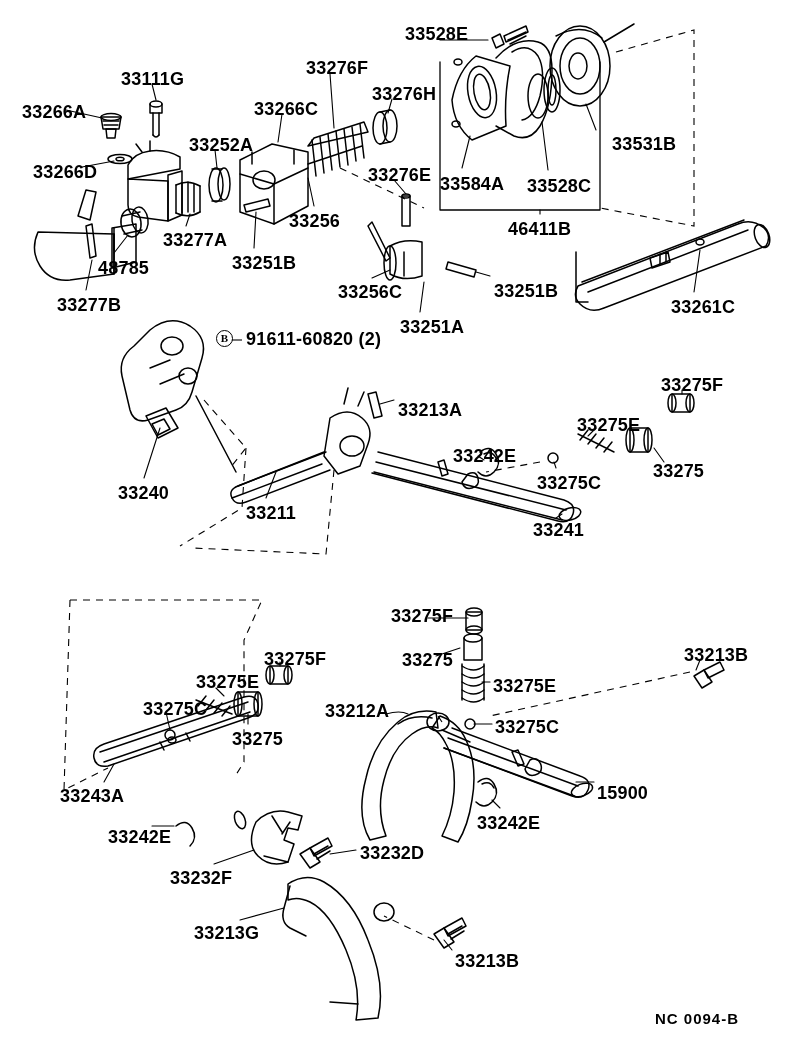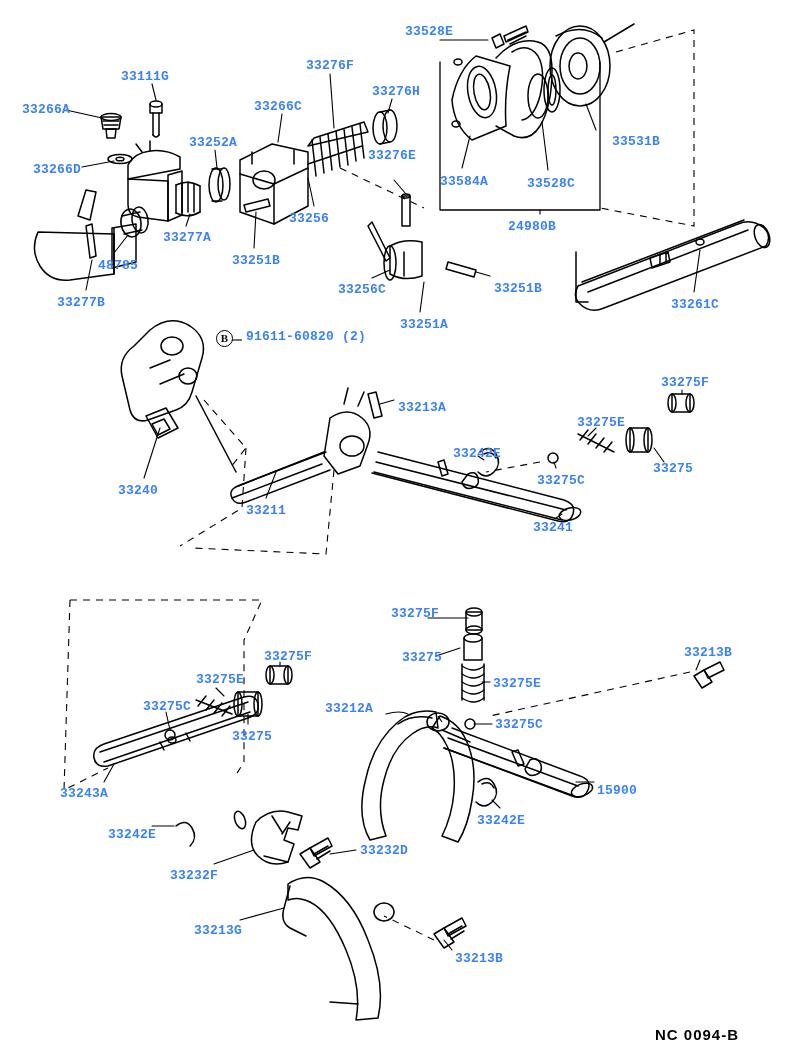--- a/index.html
+++ b/index.html
@@ -22,26 +22,26 @@
     height: 1044px;
   }
   svg.art {
     position: absolute;
     left: 0; top: 0;
     width: 792px;
     height: 1044px;
   }
   .lbl {
     position: absolute;
-    font-family: Liberation Mono, monospace;
-    font-size: 13px;
+    font-family: Liberation Sans, sans-serif;
+    font-size: 18px;
     font-weight: bold;
     letter-spacing: 0.2px;
     white-space: nowrap;
-    color: #3b82f6;
+    color: #000000;
     line-height: 1;
   }
   .footer-code {
     position: absolute;
     font-family: "Liberation Sans", sans-serif;
     font-size: 15px;
     font-weight: bold;
     letter-spacing: 1px;
     white-space: nowrap;
   }
@@ -447,24 +447,24 @@
 
   <div class="lbl" style="left:22px;  top:103px;">33266A</div>
   <div class="lbl" style="left:121px; top:70px;">33111G</div>
   <div class="lbl" style="left:33px;  top:163px;">33266D</div>
   <div class="lbl" style="left:189px; top:136px;">33252A</div>
   <div class="lbl" style="left:254px; top:100px;">33266C</div>
   <div class="lbl" style="left:306px; top:59px;">33276F</div>
   <div class="lbl" style="left:372px; top:85px;">33276H</div>
   <div class="lbl" style="left:405px; top:25px;">33528E</div>
   <div class="lbl" style="left:612px; top:135px;">33531B</div>
-  <div class="lbl" style="left:368px; top:149px;text-align:center;">33276E</div>
+  <div class="lbl" style="left:368px; top:166px;text-align:center;">33276E</div>
   <div class="lbl" style="left:440px; top:175px;">33584A</div>
   <div class="lbl" style="left:527px; top:177px;text-align:center;">33528C</div>
-  <div class="lbl" style="left:508px; top:220px;">24980B</div>
+  <div class="lbl" style="left:508px; top:220px;">46411B</div>
   <div class="lbl" style="left:289px; top:212px;">33256</div>
   <div class="lbl" style="left:163px; top:231px;">33277A</div>
   <div class="lbl" style="left:232px; top:254px;">33251B</div>
   <div class="lbl" style="left:98px;  top:259px;">48785</div>
   <div class="lbl" style="left:57px;  top:296px;">33277B</div>
   <div class="lbl" style="left:338px; top:283px;">33256C</div>
   <div class="lbl" style="left:494px; top:282px;">33251B</div>
   <div class="lbl" style="left:400px; top:318px;">33251A</div>
   <div class="lbl" style="left:671px; top:298px;">33261C</div>
   <div class="lbl" style="left:118px; top:484px;text-align:center;">33240</div>
@@ -488,15 +488,15 @@
   <div class="lbl" style="left:684px; top:646px;">33213B</div>
   <div class="lbl" style="left:597px; top:784px;">15900</div>
   <div class="lbl" style="left:60px;  top:787px;">33243A</div>
   <div class="lbl" style="left:108px; top:828px;">33242E</div>
   <div class="lbl" style="left:477px; top:814px;">33242E</div>
   <div class="lbl" style="left:170px; top:869px;">33232F</div>
   <div class="lbl" style="left:360px; top:844px;">33232D</div>
   <div class="lbl" style="left:194px; top:924px;">33213G</div>
   <div class="lbl" style="left:455px; top:952px;">33213B</div>
 
-  <div class="footer-code" style="left:655px; top:1010px;margin-top:16px;">NC  0094-B</div>
+  <div class="footer-code" style="left:655px; top:1010px;">NC  0094-B</div>
 
 </div>
 
 </body></html>

